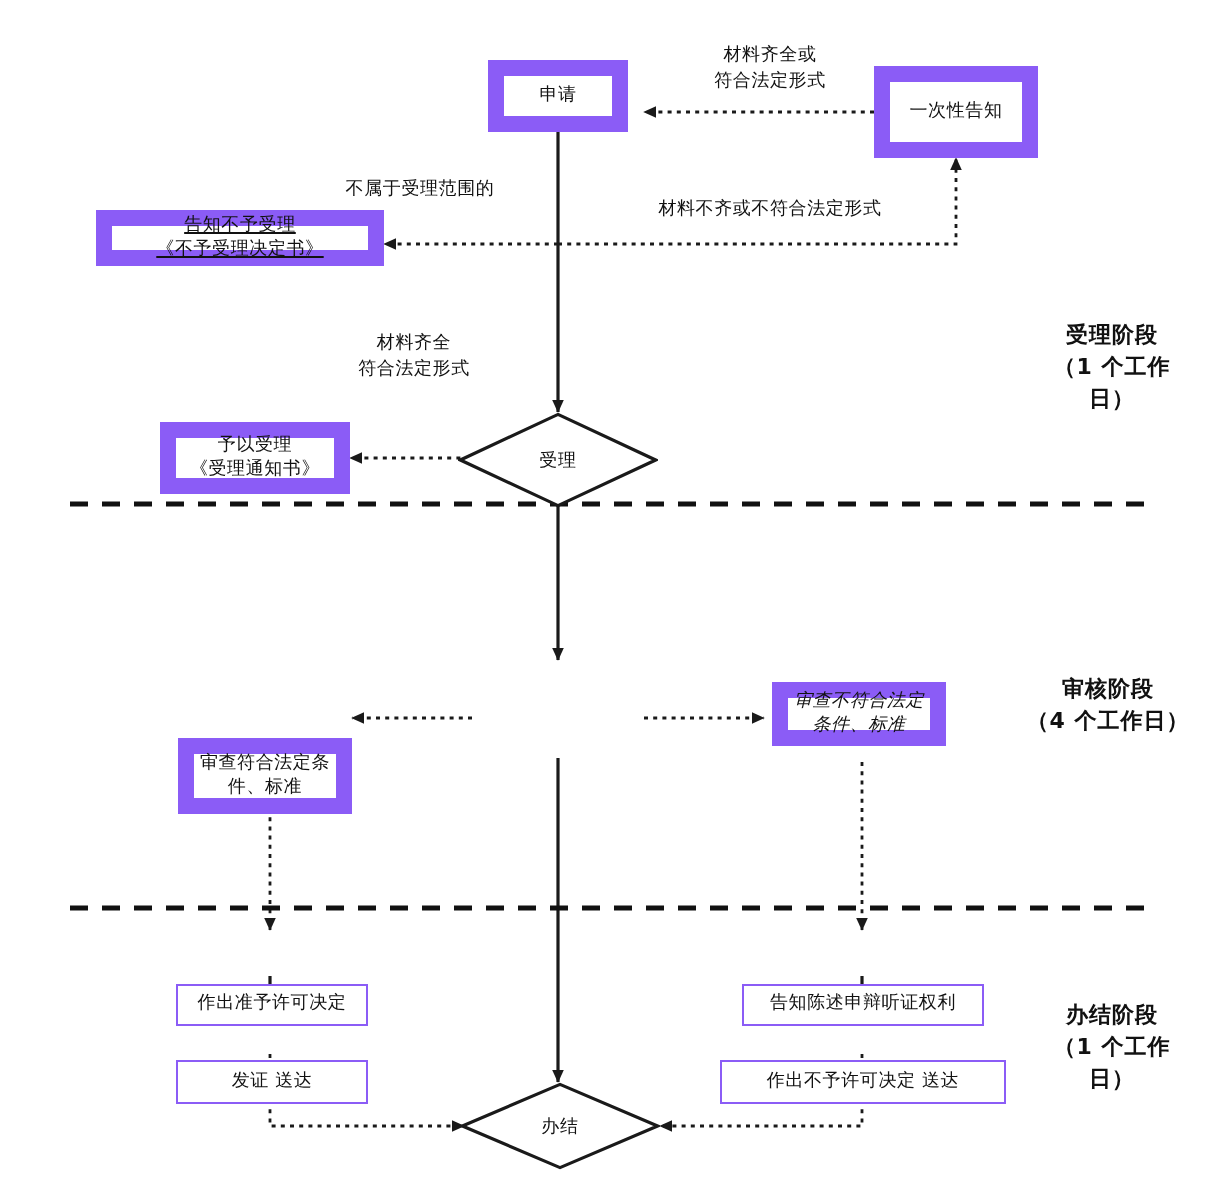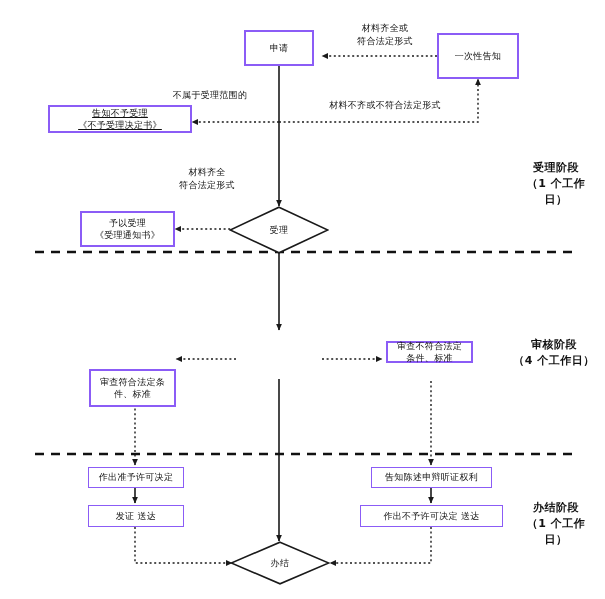--- a/index.html
+++ b/index.html
@@ -13,35 +13,36 @@
   #canvas {
     position: relative;
     width: 605px;
     height: 599px;
     background: #ffffff;
     overflow: hidden;
   }
   .node-box {
     position: absolute;
     box-sizing: border-box;
-    border: 2px solid #8b5cf6;
+    border: 8px solid #8b5cf6;
     background: #ffffff;
     display: flex;
     align-items: center;
     justify-content: center;
     text-align: center;
     font-size: 9px;
     line-height: 1.35;
     color: #111111;
     letter-spacing: 0.3px;
     padding: 1px 2px;
     z-index: 5;
   }
   .node-box.thin {
     border-width: 1px;
+    margin-top: 25px;
   }
   .diamond {
     position: absolute;
     z-index: 5;
     font-family: Liberation Mono, monospace;
   }
   .diamond svg {
     display: block;
   }
   .diamond .dlabel {
@@ -171,21 +172,21 @@
     </svg>
     <div class="dlabel">受理</div>
   </div>
 
 
   <div class="node-box" style="left:89px; top:341px; width:87px; height:38px; white-space:pre-line;margin-top:28px;">
     <span>审查符合法定条
 件、标准</span>
   </div>
 
-  <div class="node-box" style="left:386px; top:341px; width:87px; height:22px; white-space:pre-line;">
+  <div class="node-box" style="left:386px; top:341px; width:87px; height:32px; white-space:pre-line;font-style:italic;">
     <span>审查不符合法定
 条件、标准</span>
   </div>
 
   <div class="node-box thin" style="left:88px; top:467px; width:96px; height:21px;">
     <span>作出准予许可决定</span>
   </div>
 
   <div class="node-box thin" style="left:88px; top:505px; width:96px; height:22px;">
     <span>发证  送达</span>

